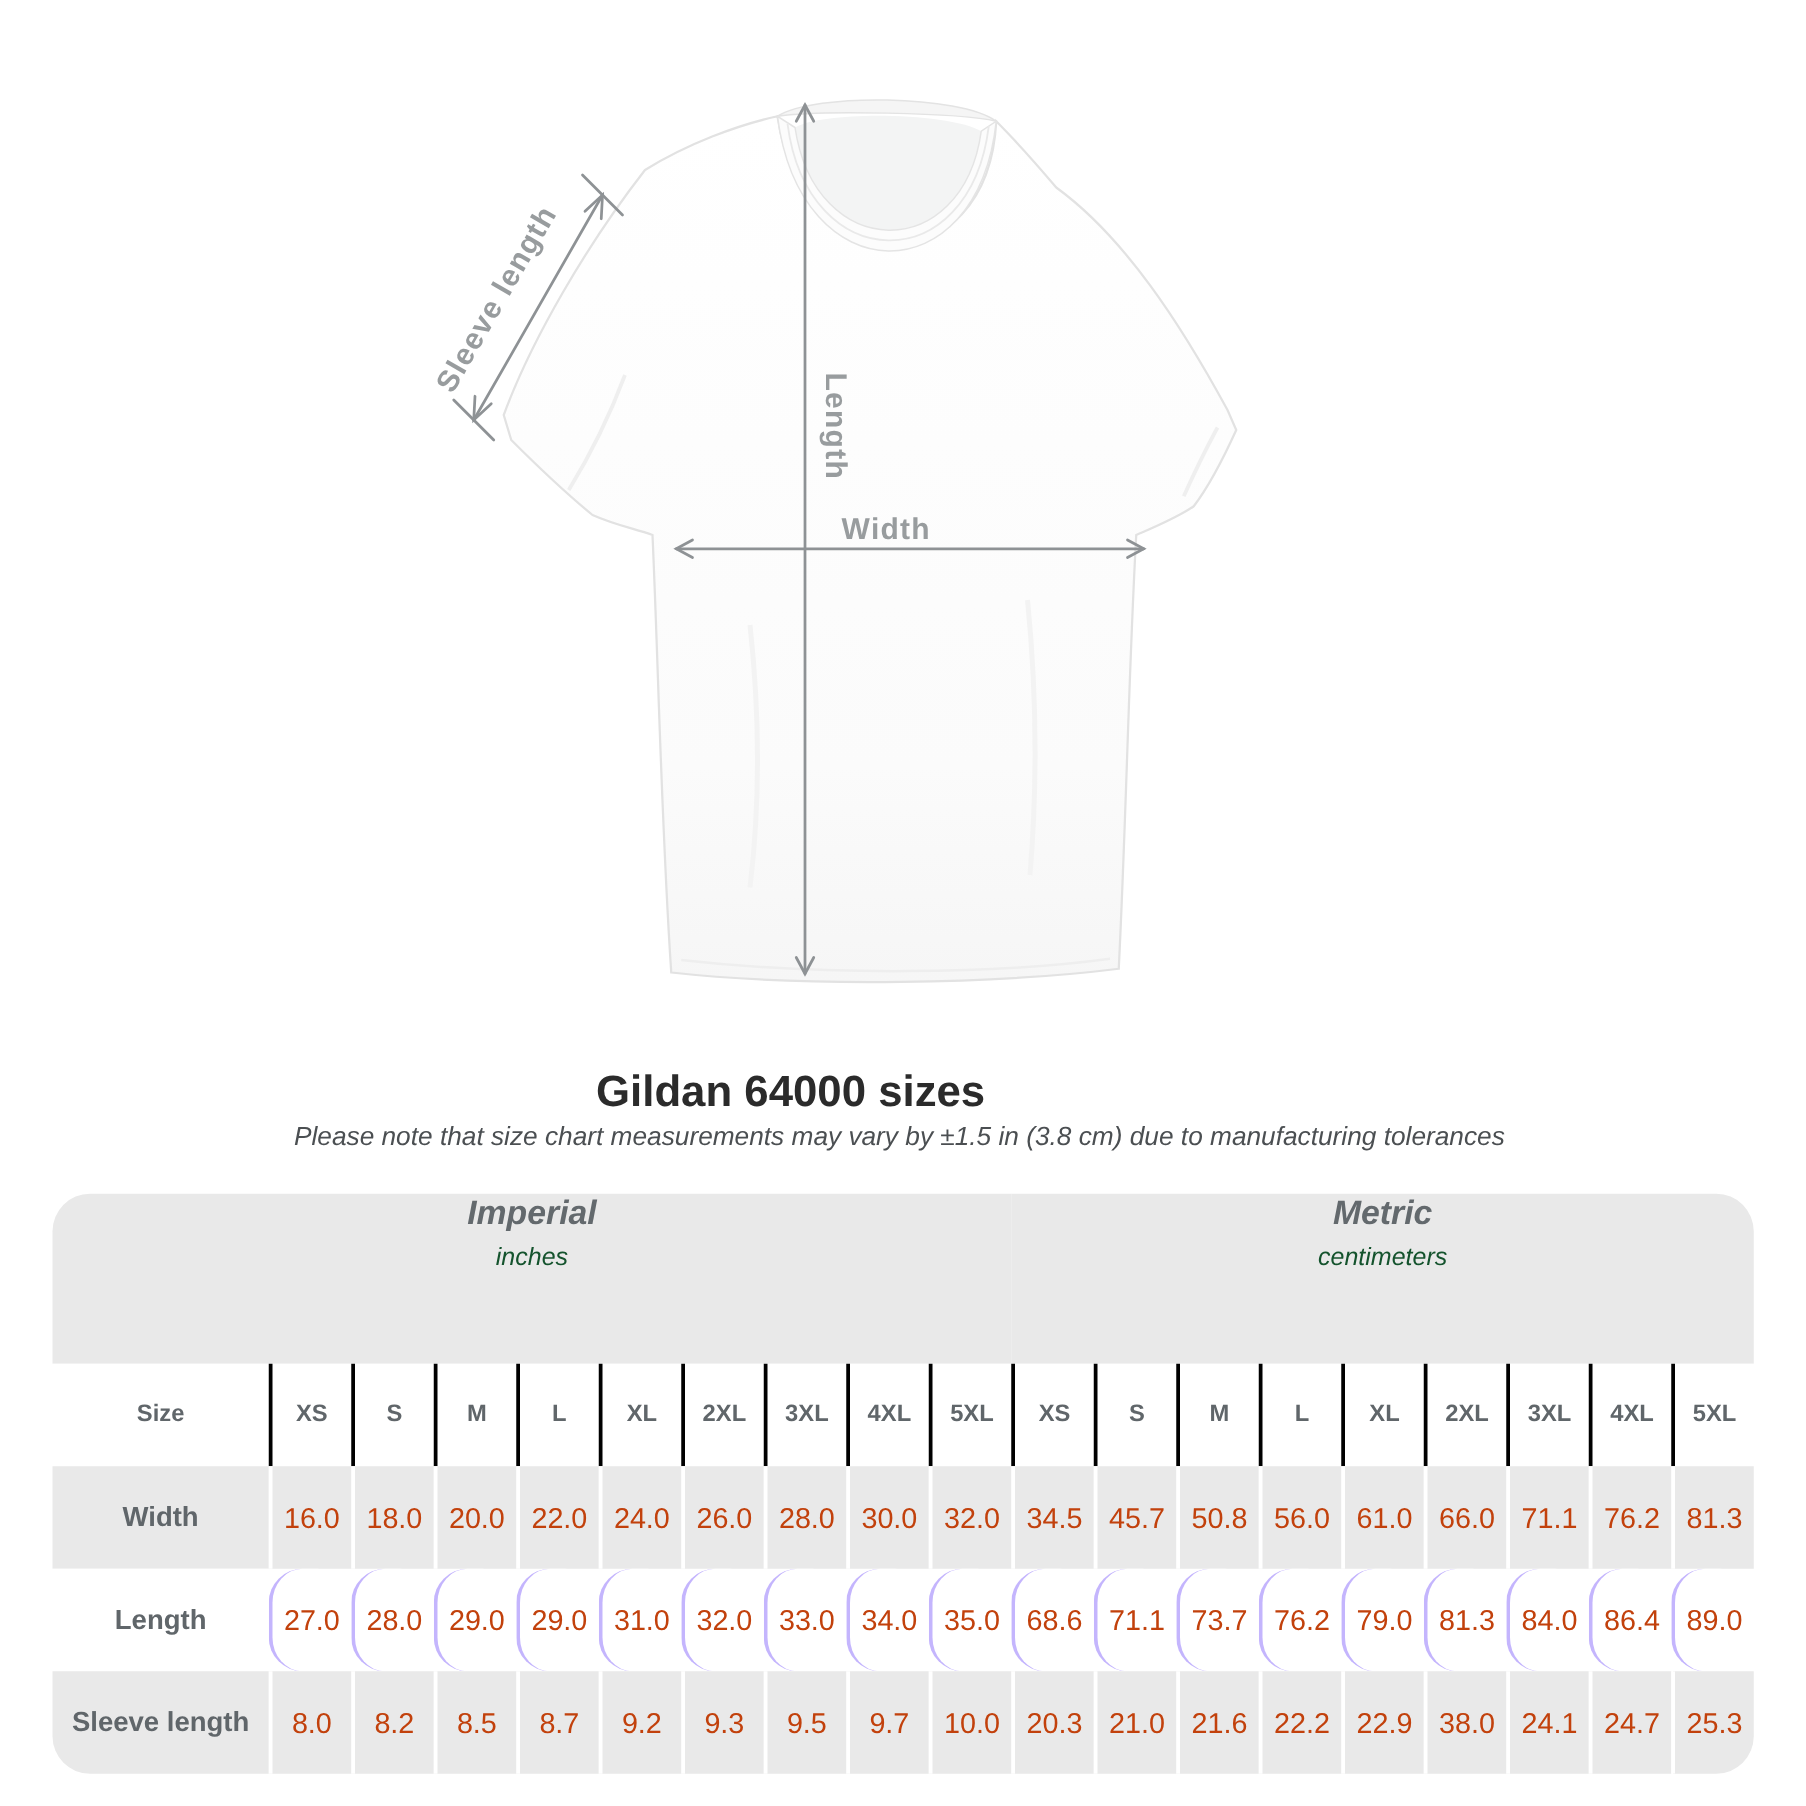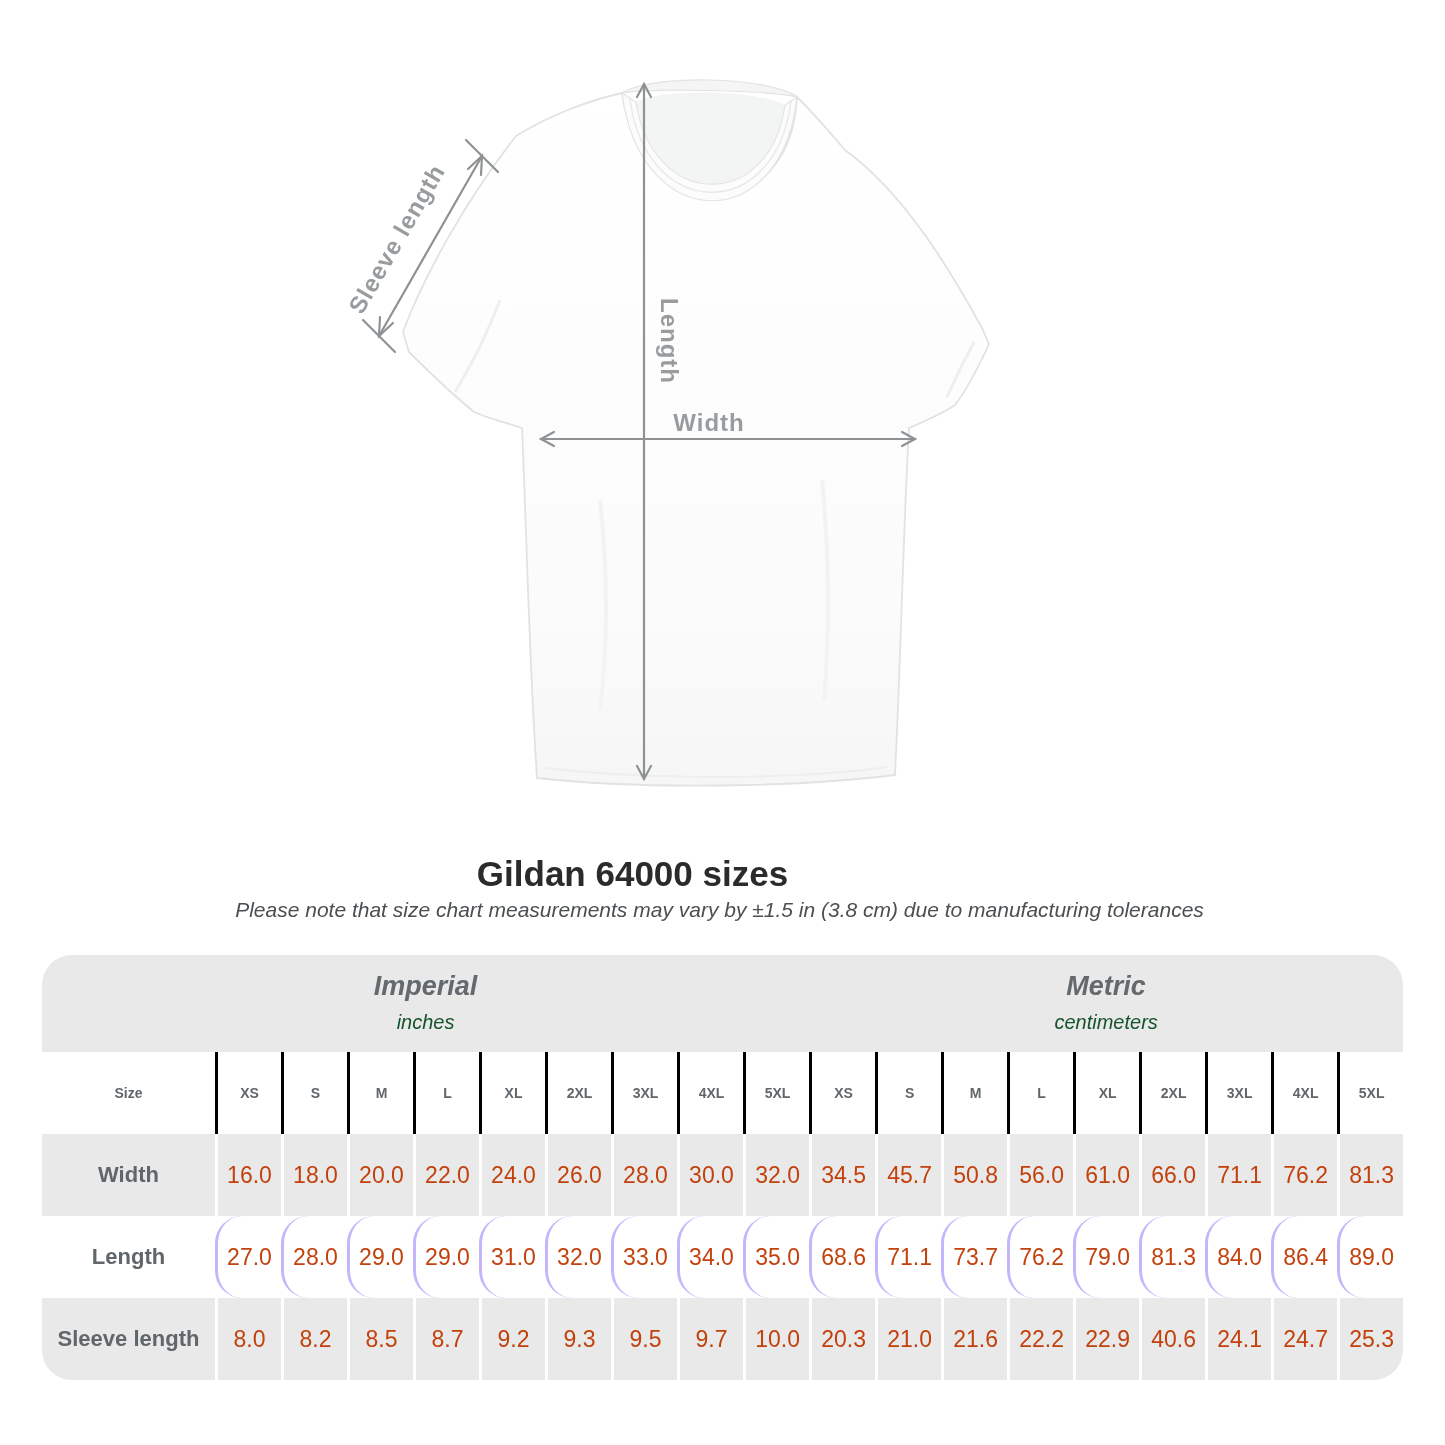--- a/index.html
+++ b/index.html
@@ -17,28 +17,28 @@
            font-size:35px; font-weight:bold; color:#2b2b2b; }
   .subtitle { position:absolute; left:0; top:898px; width:1439px; text-align:center;
               font-size:21px; font-style:italic; color:#4b4f52; }
 
   
   .table-wrap { position:absolute; left:42px; top:955px; width:1361px; }
   table.size-chart { border-collapse:separate; border-spacing:0; width:1361px;
                      table-layout:fixed; }
   table.size-chart th, table.size-chart td { text-align:center; vertical-align:middle; }
 
-  tr.group-row th { height:97px; background:#e9e9e9; vertical-align:top; padding-top:16px; }
+  tr.group-row th { height:136px; background:#e9e9e9; vertical-align:top; }
   tr.group-row th:first-child { border-top-left-radius:30px; }
   tr.group-row th:last-child  { border-top-right-radius:30px;margin-top:37px; }
   .group-label { display:block; font-size:27px; font-weight:bold; font-style:italic; color:#63696d; }
   .group-unit  { display:block; margin-top:9px; font-size:20px; font-style:italic;
                  font-weight:normal; color:#14532d; }
 
-  tr.head-row th { height:82px; background:#ffffff; font-size:14px; font-weight:bold; color:#60666a; }
+  tr.head-row th { height:82px; background:#ffffff; font-size:19px; font-weight:bold; color:#60666a; }
   tr.head-row th + th { border-left:3px solid #000000; }
 
   tr.data-row td { height:82px; font-size:23px; color:#c2410c; }
   tr.data-row td.row-label { font-size:22px; font-weight:bold; color:#60666a; }
 
   tr.row-gray td { background:#e9e9e9; }
   tr.row-gray td + td { border-left:3px solid #ffffff; }
   tr.row-white td { background:#ffffff; }
   tr.row-white td + td { border-left:3px solid #c4b5fd;border-radius:27px; }
 
@@ -228,21 +228,21 @@
         <td>9.2</td>
         <td>9.3</td>
         <td>9.5</td>
         <td>9.7</td>
         <td>10.0</td>
         <td>20.3</td>
         <td>21.0</td>
         <td>21.6</td>
         <td>22.2</td>
         <td>22.9</td>
-        <td>40.6</td>
+        <td>38.0</td>
         <td>24.1</td>
         <td>24.7</td>
         <td>25.3</td>
       </tr>
     </tbody>
       </table>
   </div>
 </div>
 
 </body></html>

